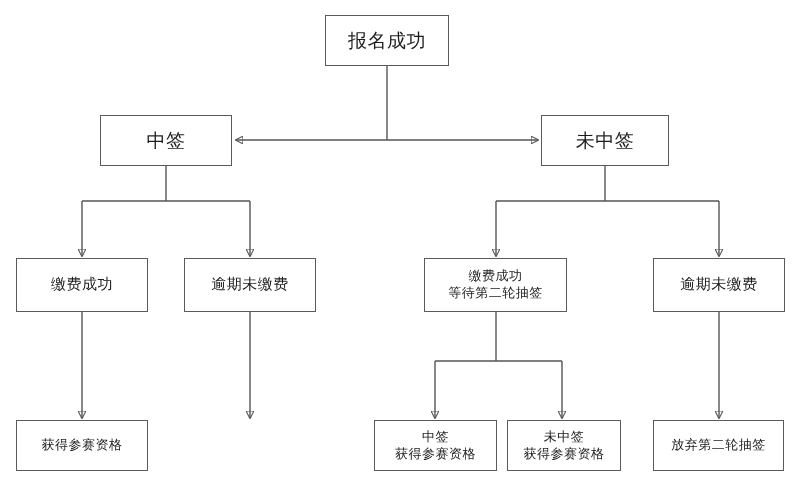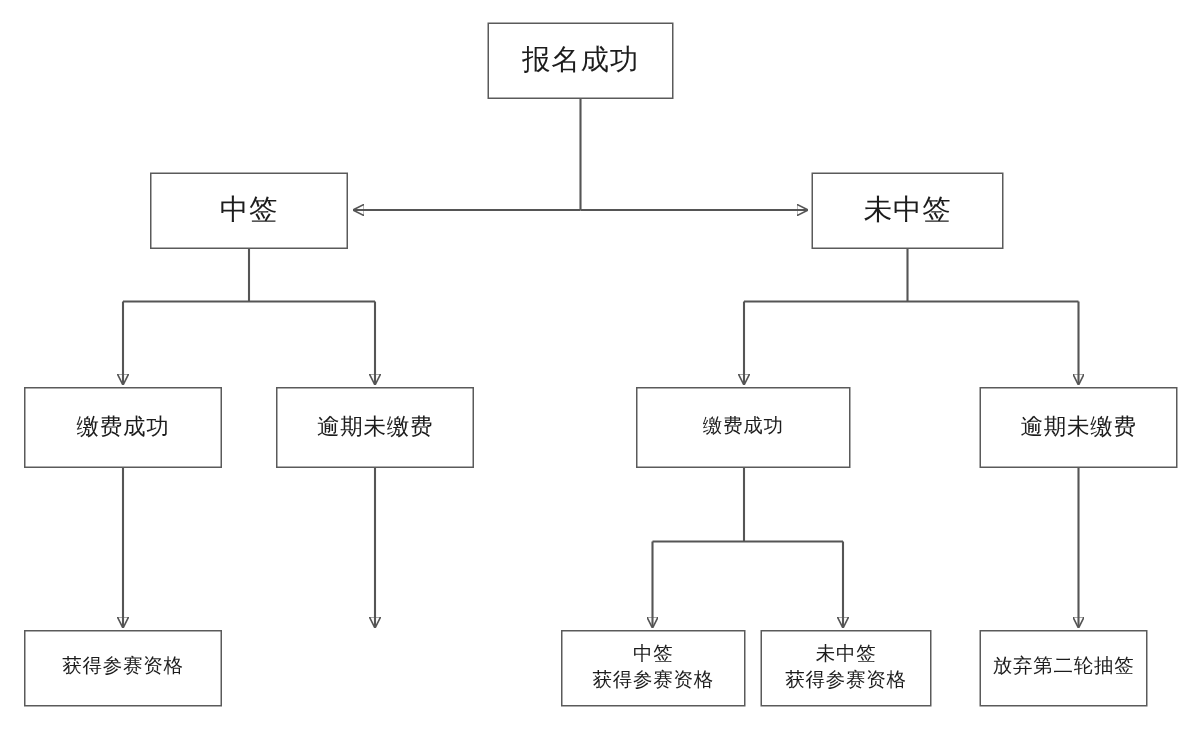--- a/index.html
+++ b/index.html
@@ -108,20 +108,21 @@
   <div class="node size-md" style="left:16px; top:258px; width:132px; height:54px;">
     <span class="line">缴费成功</span>
   </div>
 
   <div class="node size-md" style="left:184px; top:258px; width:132px; height:54px;">
     <span class="line">逾期未缴费</span>
   </div>
 
   <div class="node size-sm" style="left:424px; top:258px; width:143px; height:54px;">
     <span class="line">缴费成功</span>
+    <span class="line">等待第二轮抽签</span>
   </div>
 
   <div class="node size-md" style="left:653px; top:258px; width:132px; height:54px;">
     <span class="line">逾期未缴费</span>
   </div>
 
   <div class="node size-sm" style="left:16px; top:420px; width:132px; height:51px;">
     <span class="line">获得参赛资格</span>
   </div>
 
@@ -129,17 +130,17 @@
   <div class="node size-sm" style="left:374px; top:420px; width:123px; height:51px;">
     <span class="line">中签</span>
     <span class="line">获得参赛资格</span>
   </div>
 
   <div class="node size-sm" style="left:507px; top:420px; width:114px; height:51px;">
     <span class="line">未中签</span>
     <span class="line">获得参赛资格</span>
   </div>
 
-  <div class="node size-sm" style="left:653px; top:420px; width:112px; height:51px;">
+  <div class="node size-sm" style="left:653px; top:420px; width:131px; height:51px;">
     <span class="line">放弃第二轮抽签</span>
   </div>
 
 </div>
 
 </body></html>

